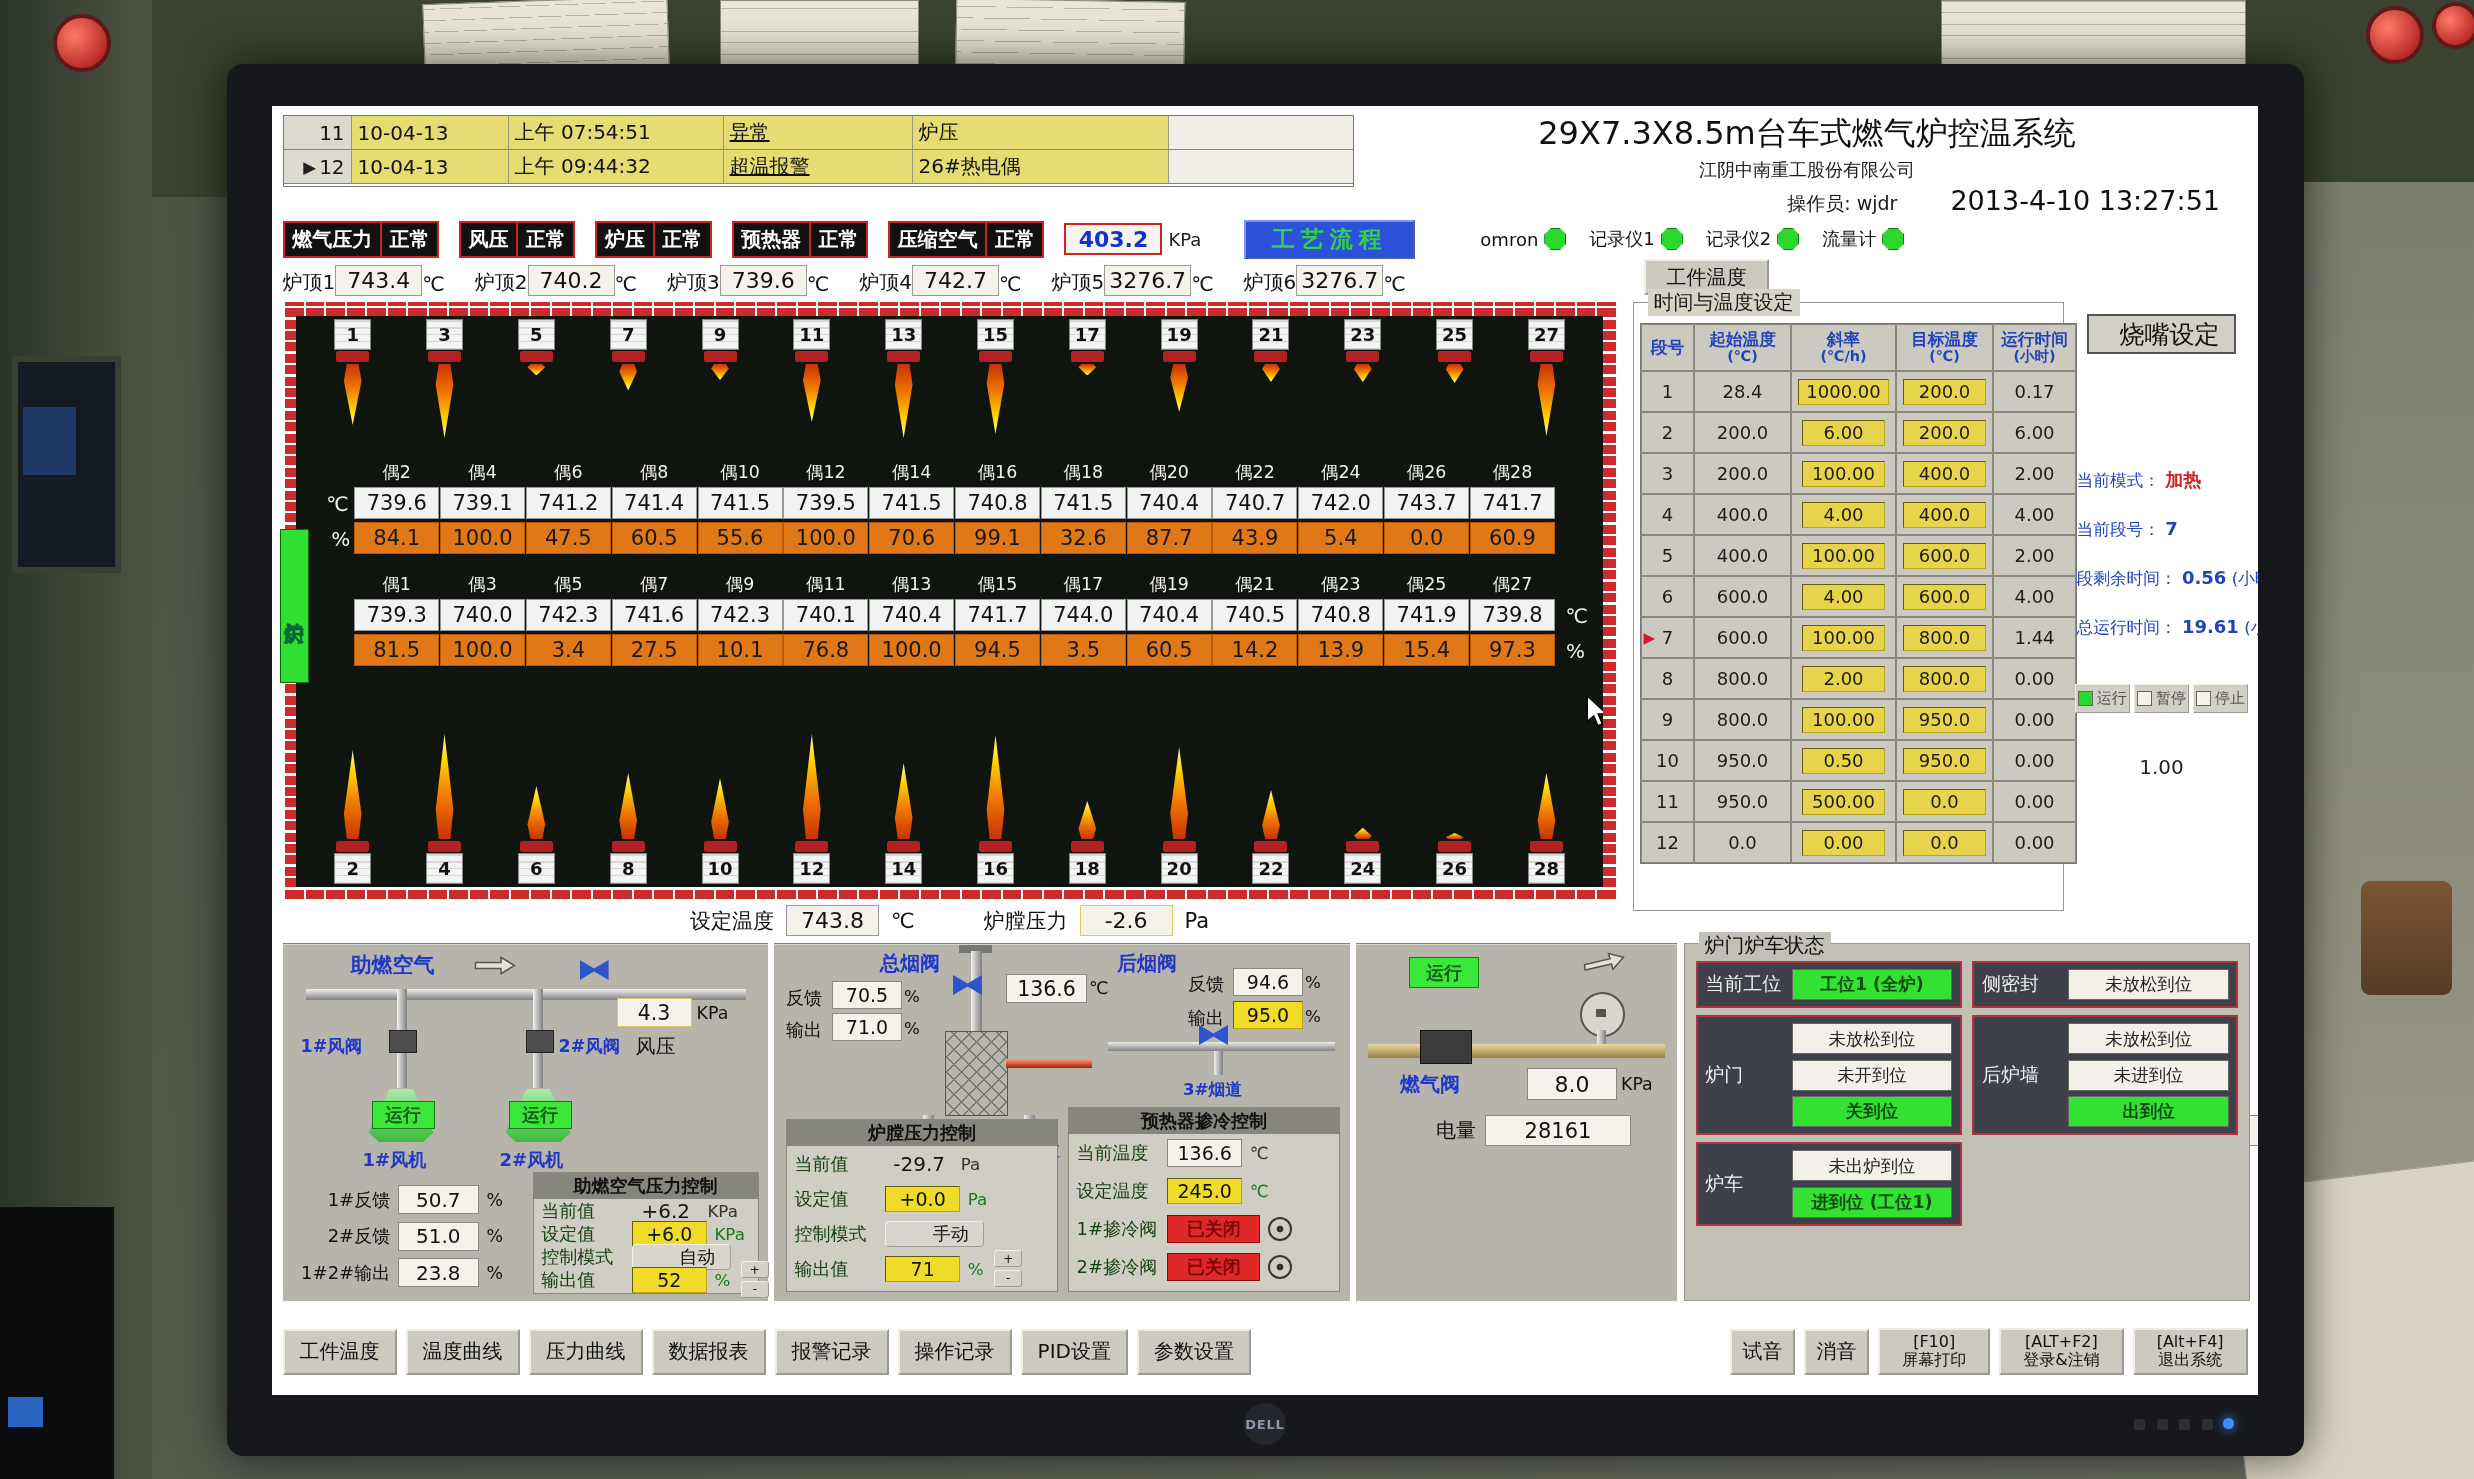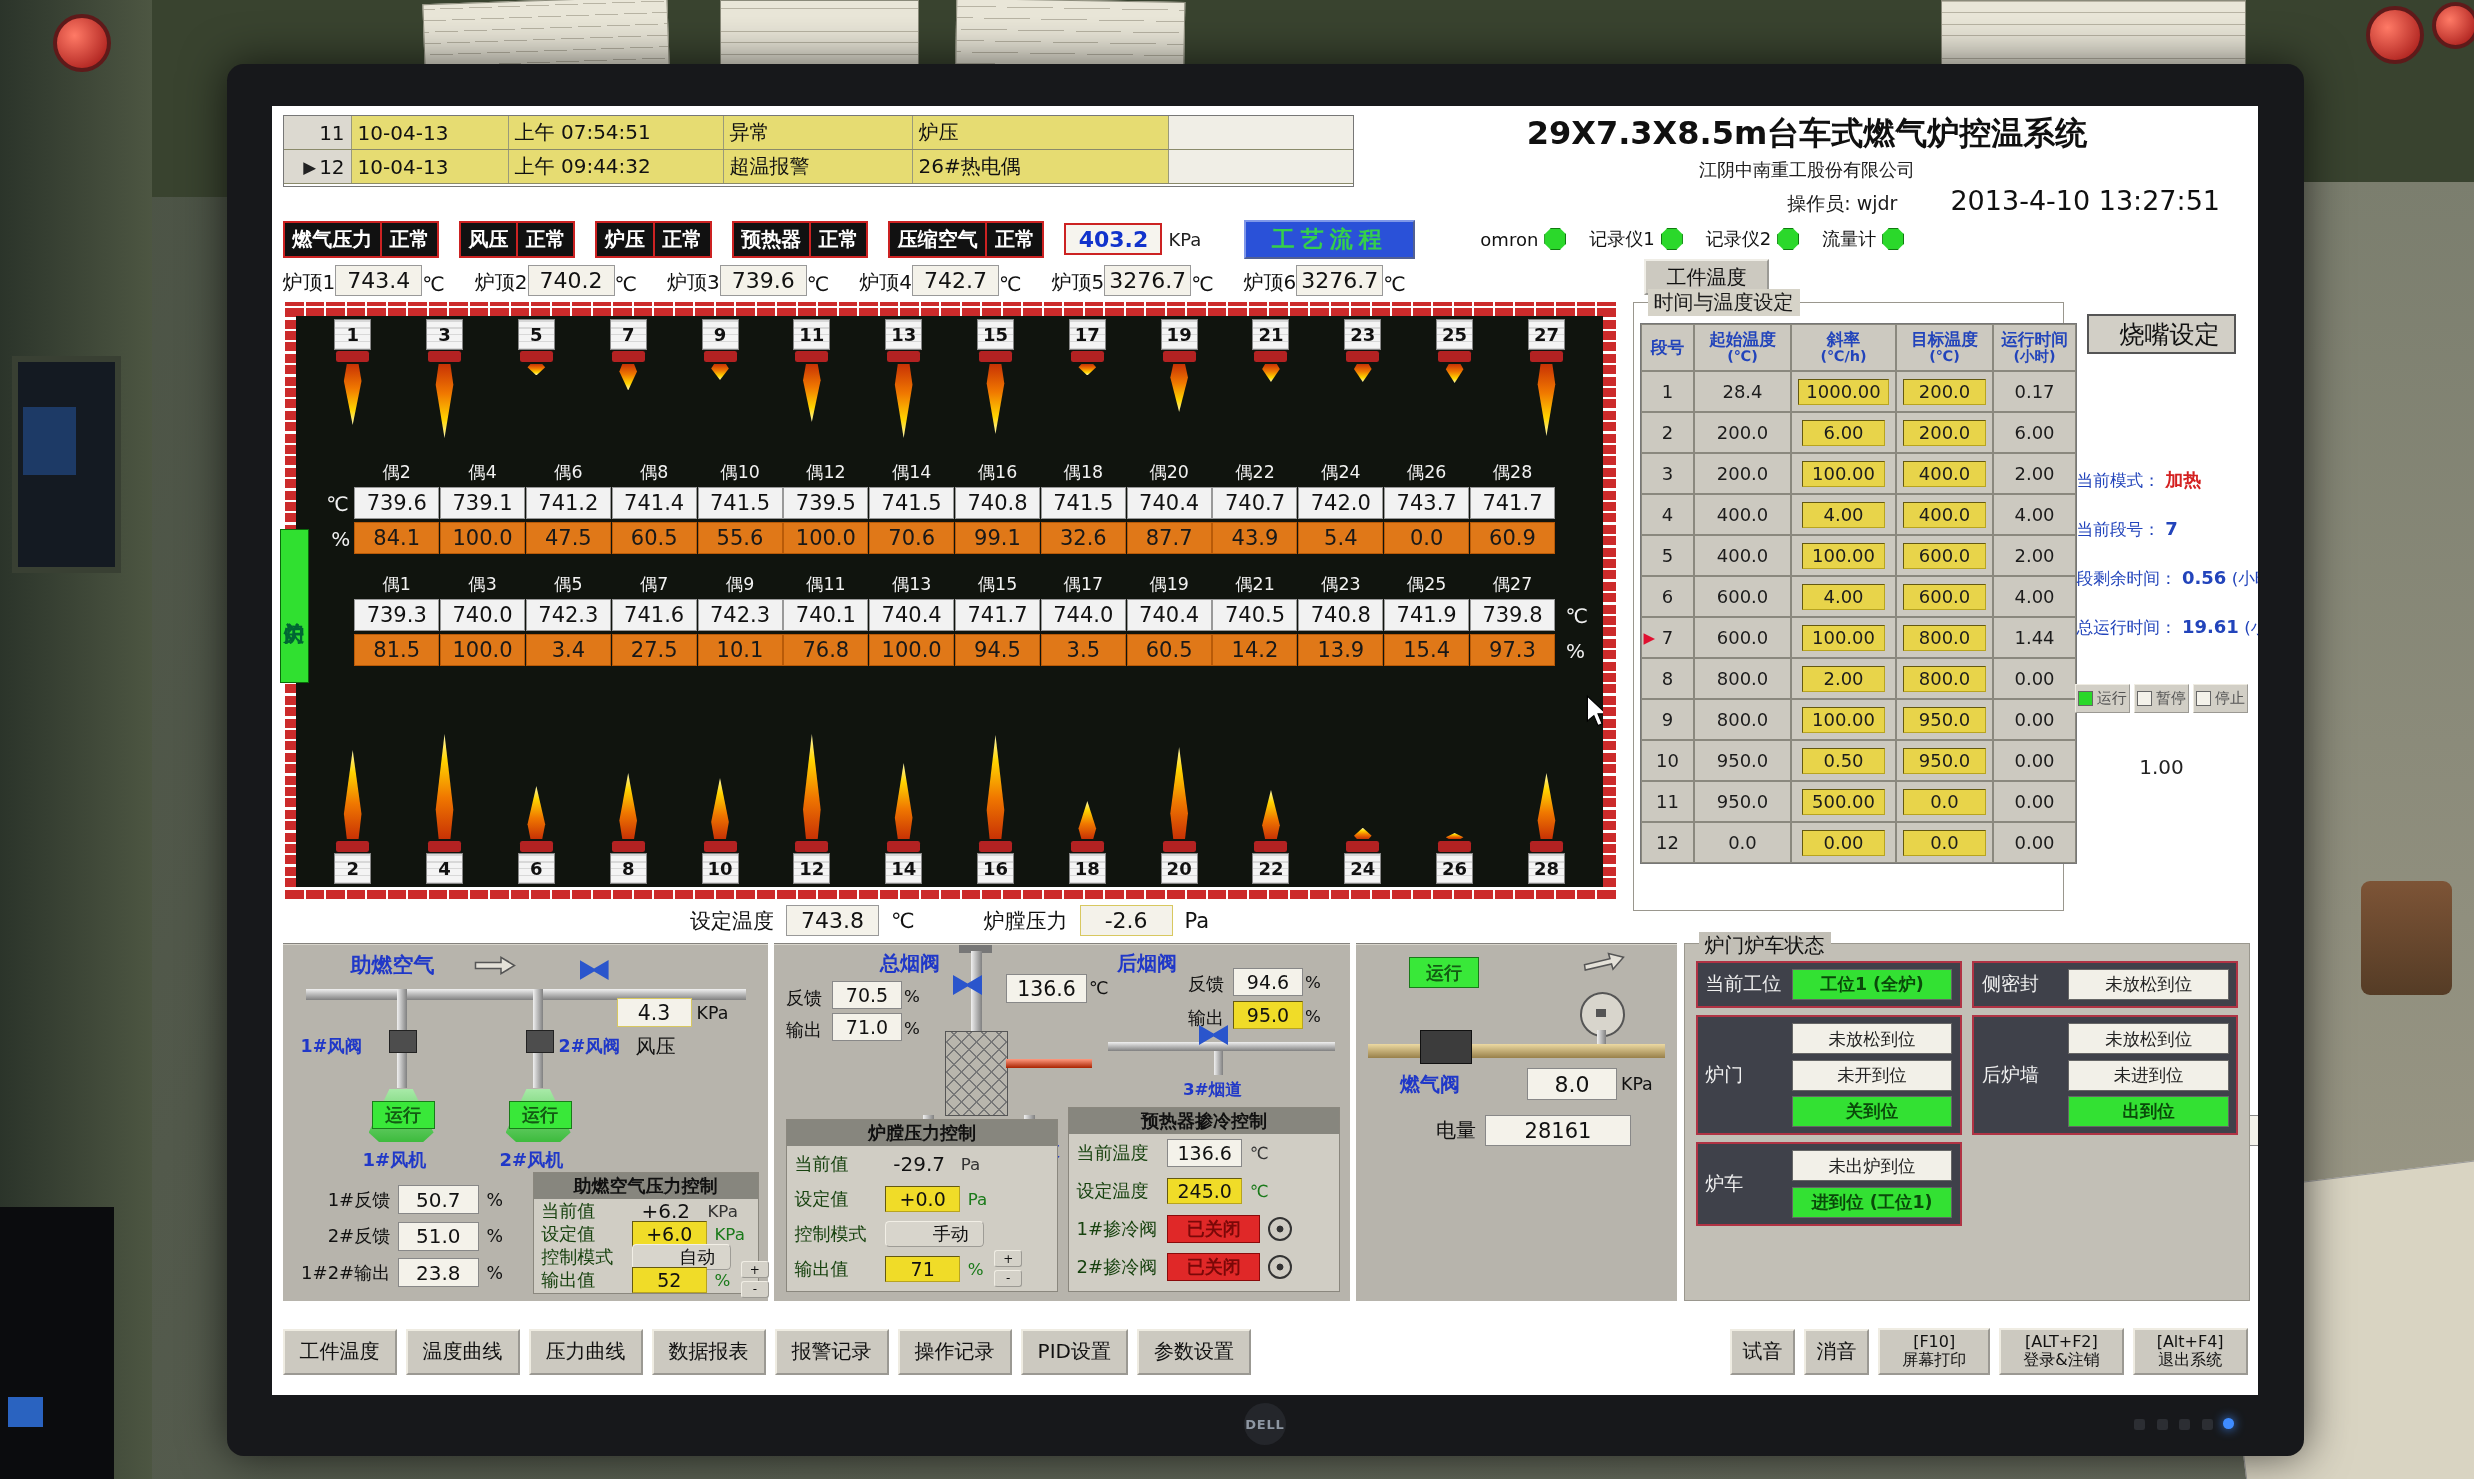--- a/index.html
+++ b/index.html
@@ -36,27 +36,27 @@
              background:#3f8cff;box-shadow:0 0 10.6px #3f8cff;}
   
   .screen{position:absolute;left:45px;top:42px;width:1986px;height:1289px;background:#ffffff;overflow:hidden;}
   
   .alarm-table{position:absolute;left:10.6px;top:9px;width:1069px;height:70px;border:1.5px solid #777;background:#fff;}
   .alarm-row{display:flex;height:33px;border-bottom:0.8px solid #8a8a6a;}
   .acell{display:flex;align-items:center;padding:0 6px;font-size:20px;border-right:0.8px solid #9a9a7a;overflow:hidden;white-space:nowrap;}
   .a-idx{width:55px;background:#dcd9d0;justify-content:flex-end;}
   .a-date{width:144px;background:#e6dc72;}
   .a-time{width:202px;background:#e6dc72;}
-  .a-type{width:176px;background:#e6dc72;}
+  .a-type{width:176px;background:#e6dc72;text-decoration:underline;}
   .a-src{width:243px;background:#e6dc72;}
   .a-blank{flex:1;background:#f0eee6;border-right:none;}
   .a-marker{color:#222;font-size:16.7px;margin-right:3px;}
   
   .title-block{position:absolute;left:1099px;top:6px;width:872px;}
-  .main-title{font-size:32px;font-weight:bold;text-align:center;color:#101010;}
+  .main-title{font-size:32px;font-weight:normal;text-align:center;color:#101010;}
   .sub-title{font-size:18px;text-align:center;color:#202020;margin-top:1.5px;}
   .op-line{display:flex;justify-content:flex-end;align-items:baseline;gap:53px;margin-top:3px;padding-right:23px;}
   .operator{font-size:19px;color:#1a1a1a;}
   .datetime{font-size:27px;color:#101010;}
   
   .badges-row{position:absolute;left:10.6px;top:115px;display:flex;align-items:center;gap:20px;height:36px;}
   .badge{display:flex;border:2.3px solid #cc2222;background:#111;color:#fff;font-size:20px;font-weight:bold;}
   .badge .b-name{padding:3px 7.6px;border-right:2.3px solid #cc2222;}
   .badge .b-state{padding:3px 7.6px;}
   .kpa-box{display:flex;align-items:center;gap:6px;}

